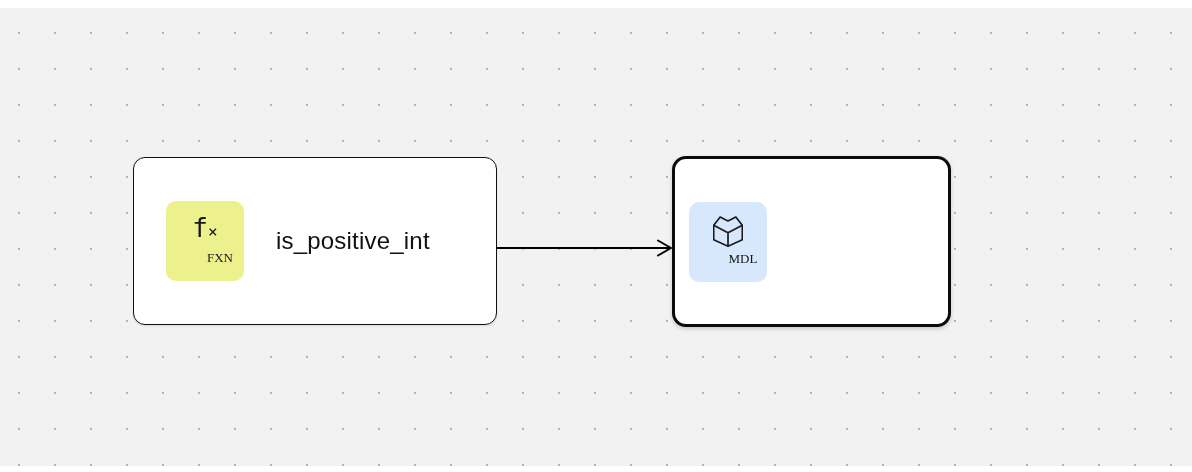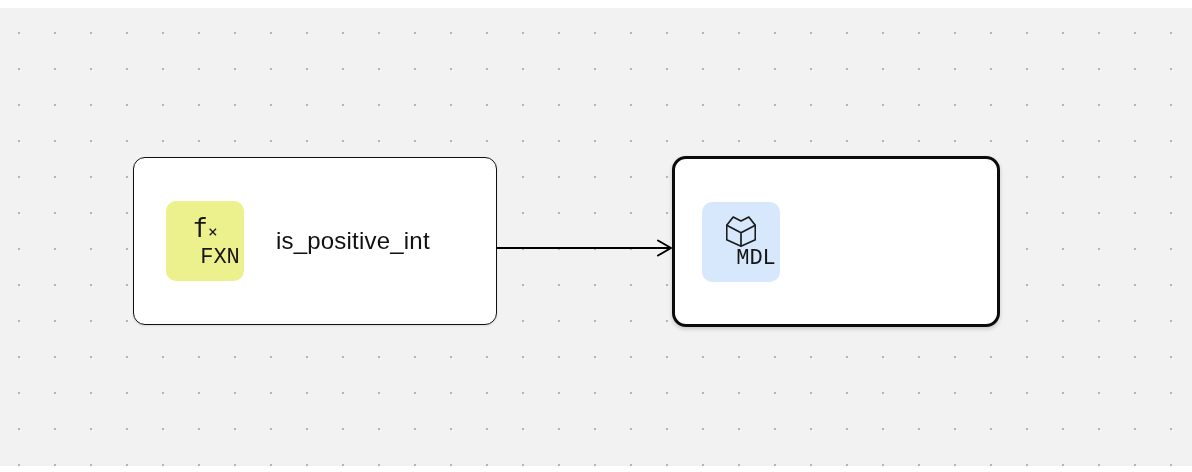--- a/index.html
+++ b/index.html
@@ -53,25 +53,25 @@
     width: 364px;
     height: 168px;
     border: 1.5px solid #101010;
     border-radius: 12px;
     padding-left: 32px;
     box-shadow: 0 1px 2px rgba(0,0,0,0.10);
   }
   .node-model {
     left: 672px;
     top: 156px;
-    width: 328px;
+    width: 279px;
     height: 171px;
     border: 3px solid #0b0b0b;
     border-radius: 14px;
-    padding-left: 27px;
+    padding-left: 14px;
     box-shadow: 0 2px 4px rgba(0,0,0,0.18);
   }
   .icon-badge {
     width: 78px;
     height: 80px;
     border-radius: 10px;
     flex: 0 0 auto;
     display: flex;
     flex-direction: column;
     align-items: center;
@@ -86,22 +86,22 @@
     line-height: 28px;
     font-family: "DejaVu Sans Mono", monospace;
     white-space: nowrap;
   }
   .fn-glyph .g-main { font-size: 26px; }
   .fn-glyph .g-sub  { font-size: 16px; }
 
   .cube-svg { display: block; margin-top: 2px; }
 
   .badge-text {
-    font-family: Liberation Mono, monospace;
-    font-size: 22px;
+    font-family: Liberation Serif, serif;
+    font-size: 13px;
     line-height: 22px;
     letter-spacing: 0px;
     color: #161616;
     margin-left: 30px;
   }
   .node-label {
     margin-left: 32px;
     font-size: 24px;
     font-weight: 500;
     color: #111111;

